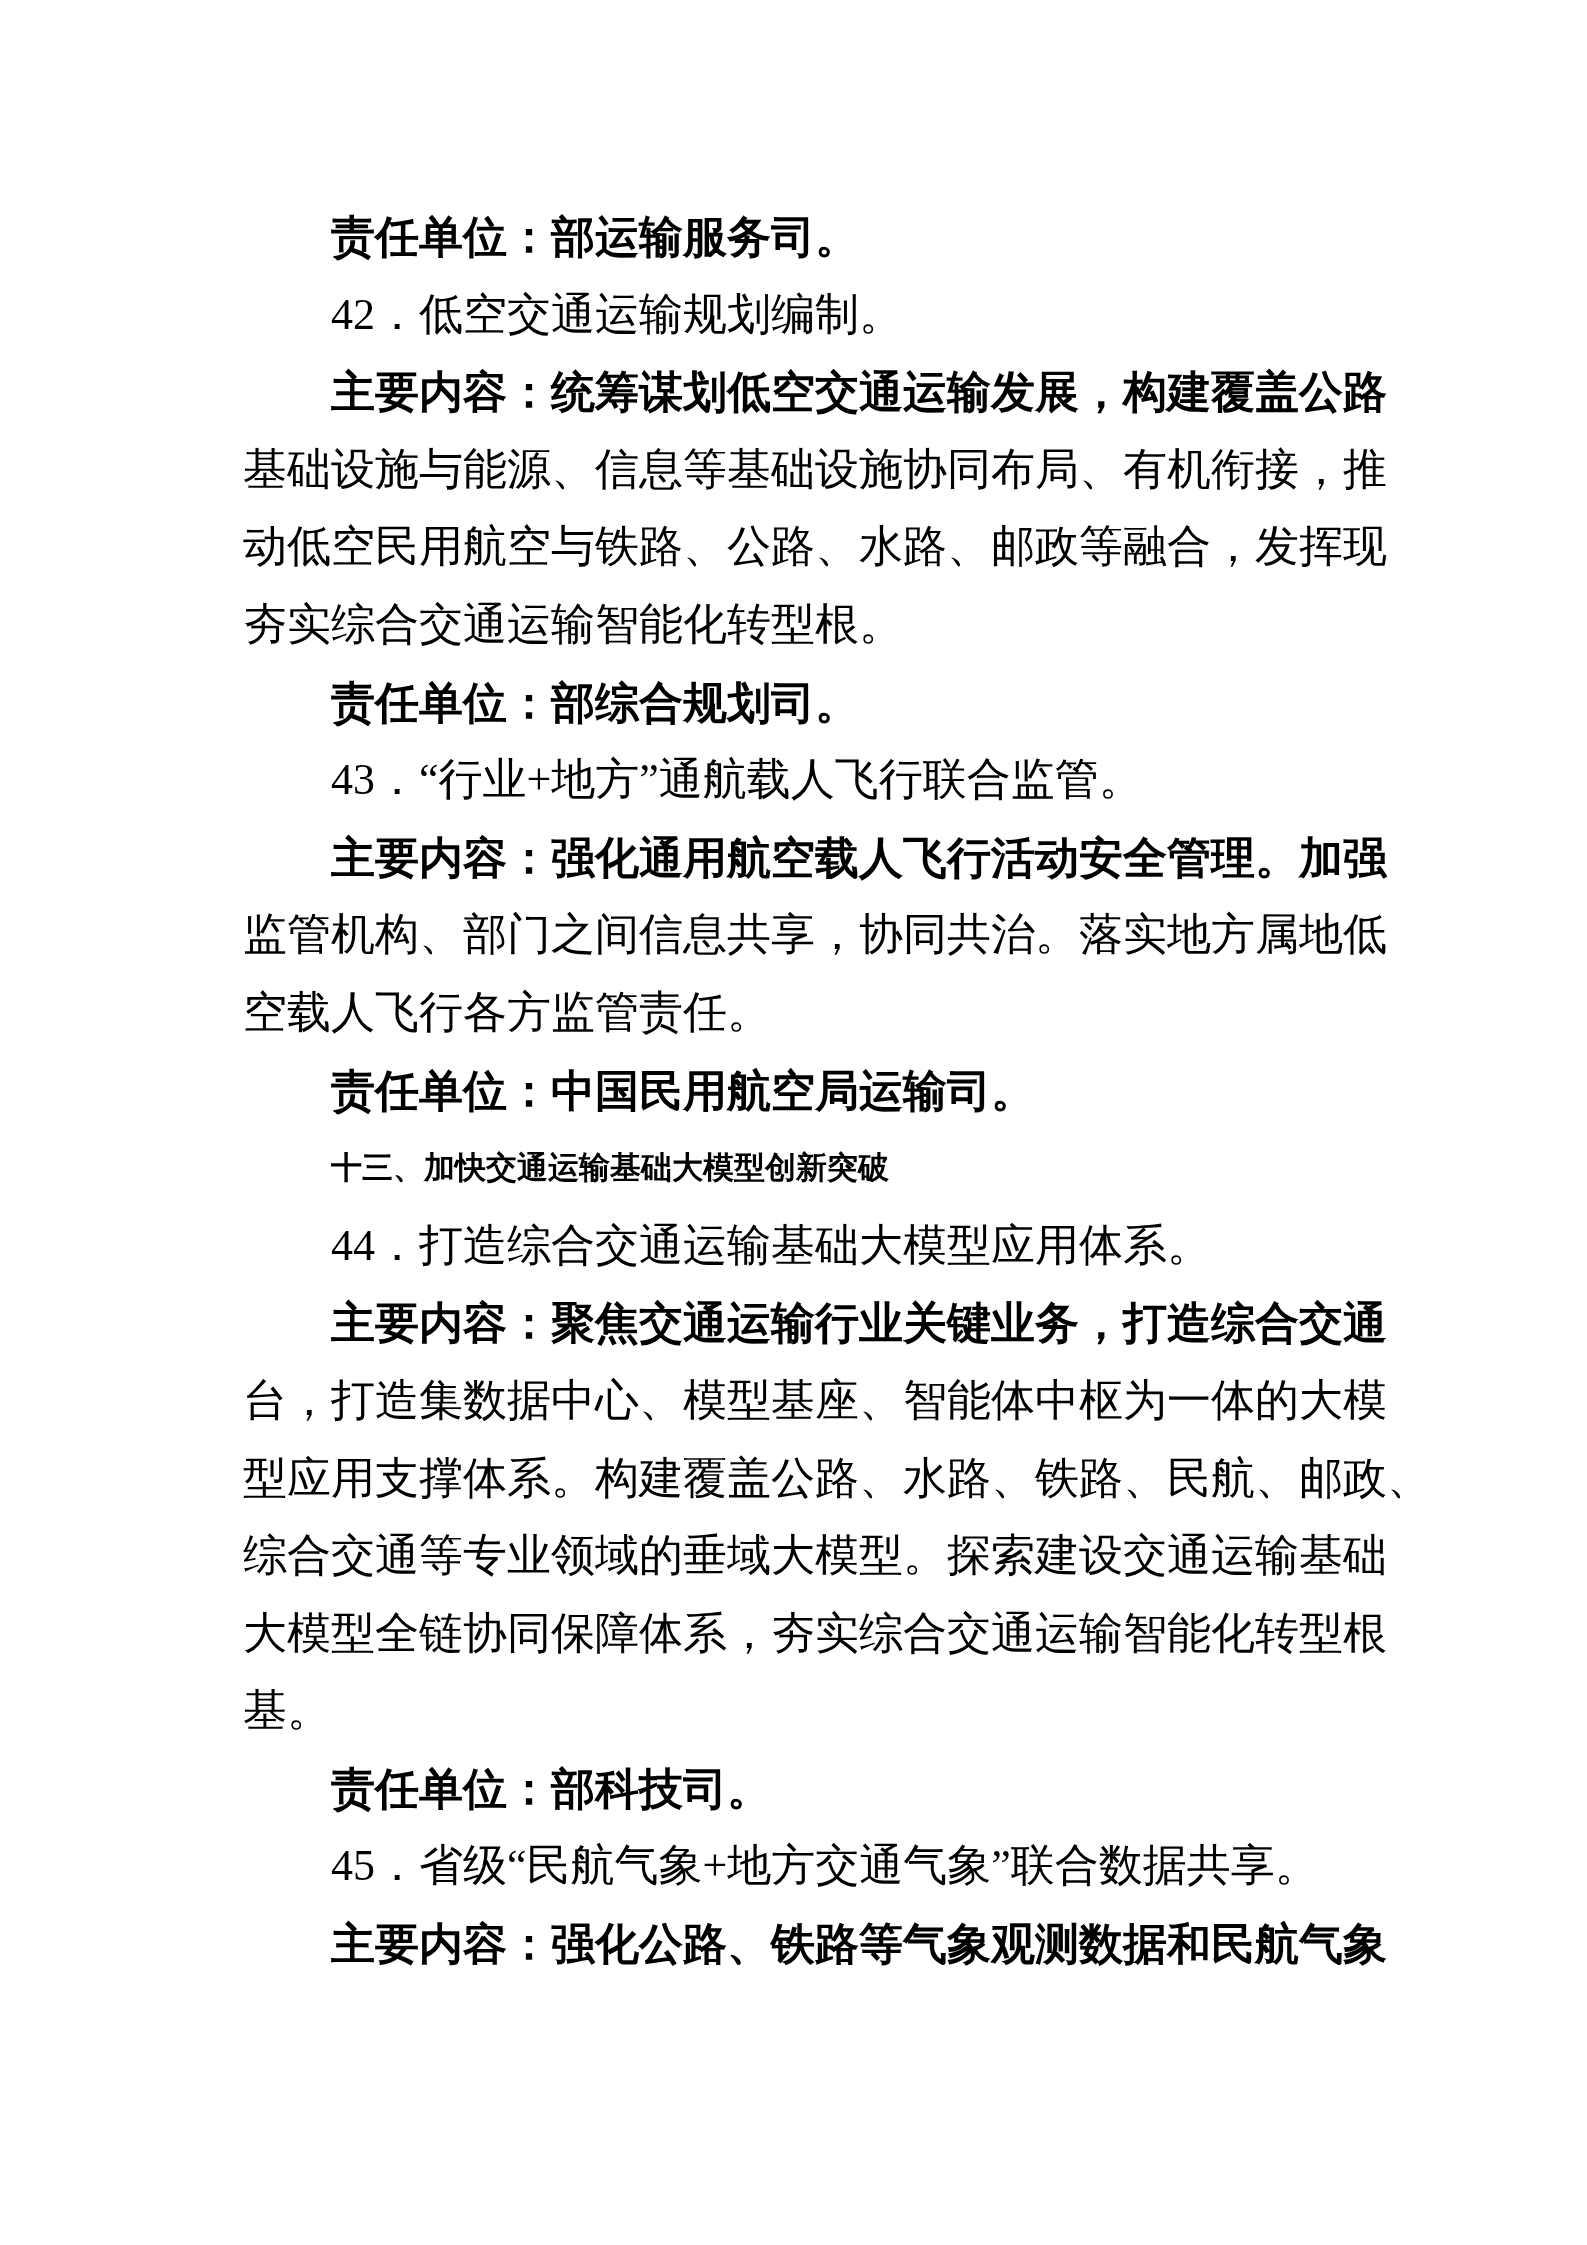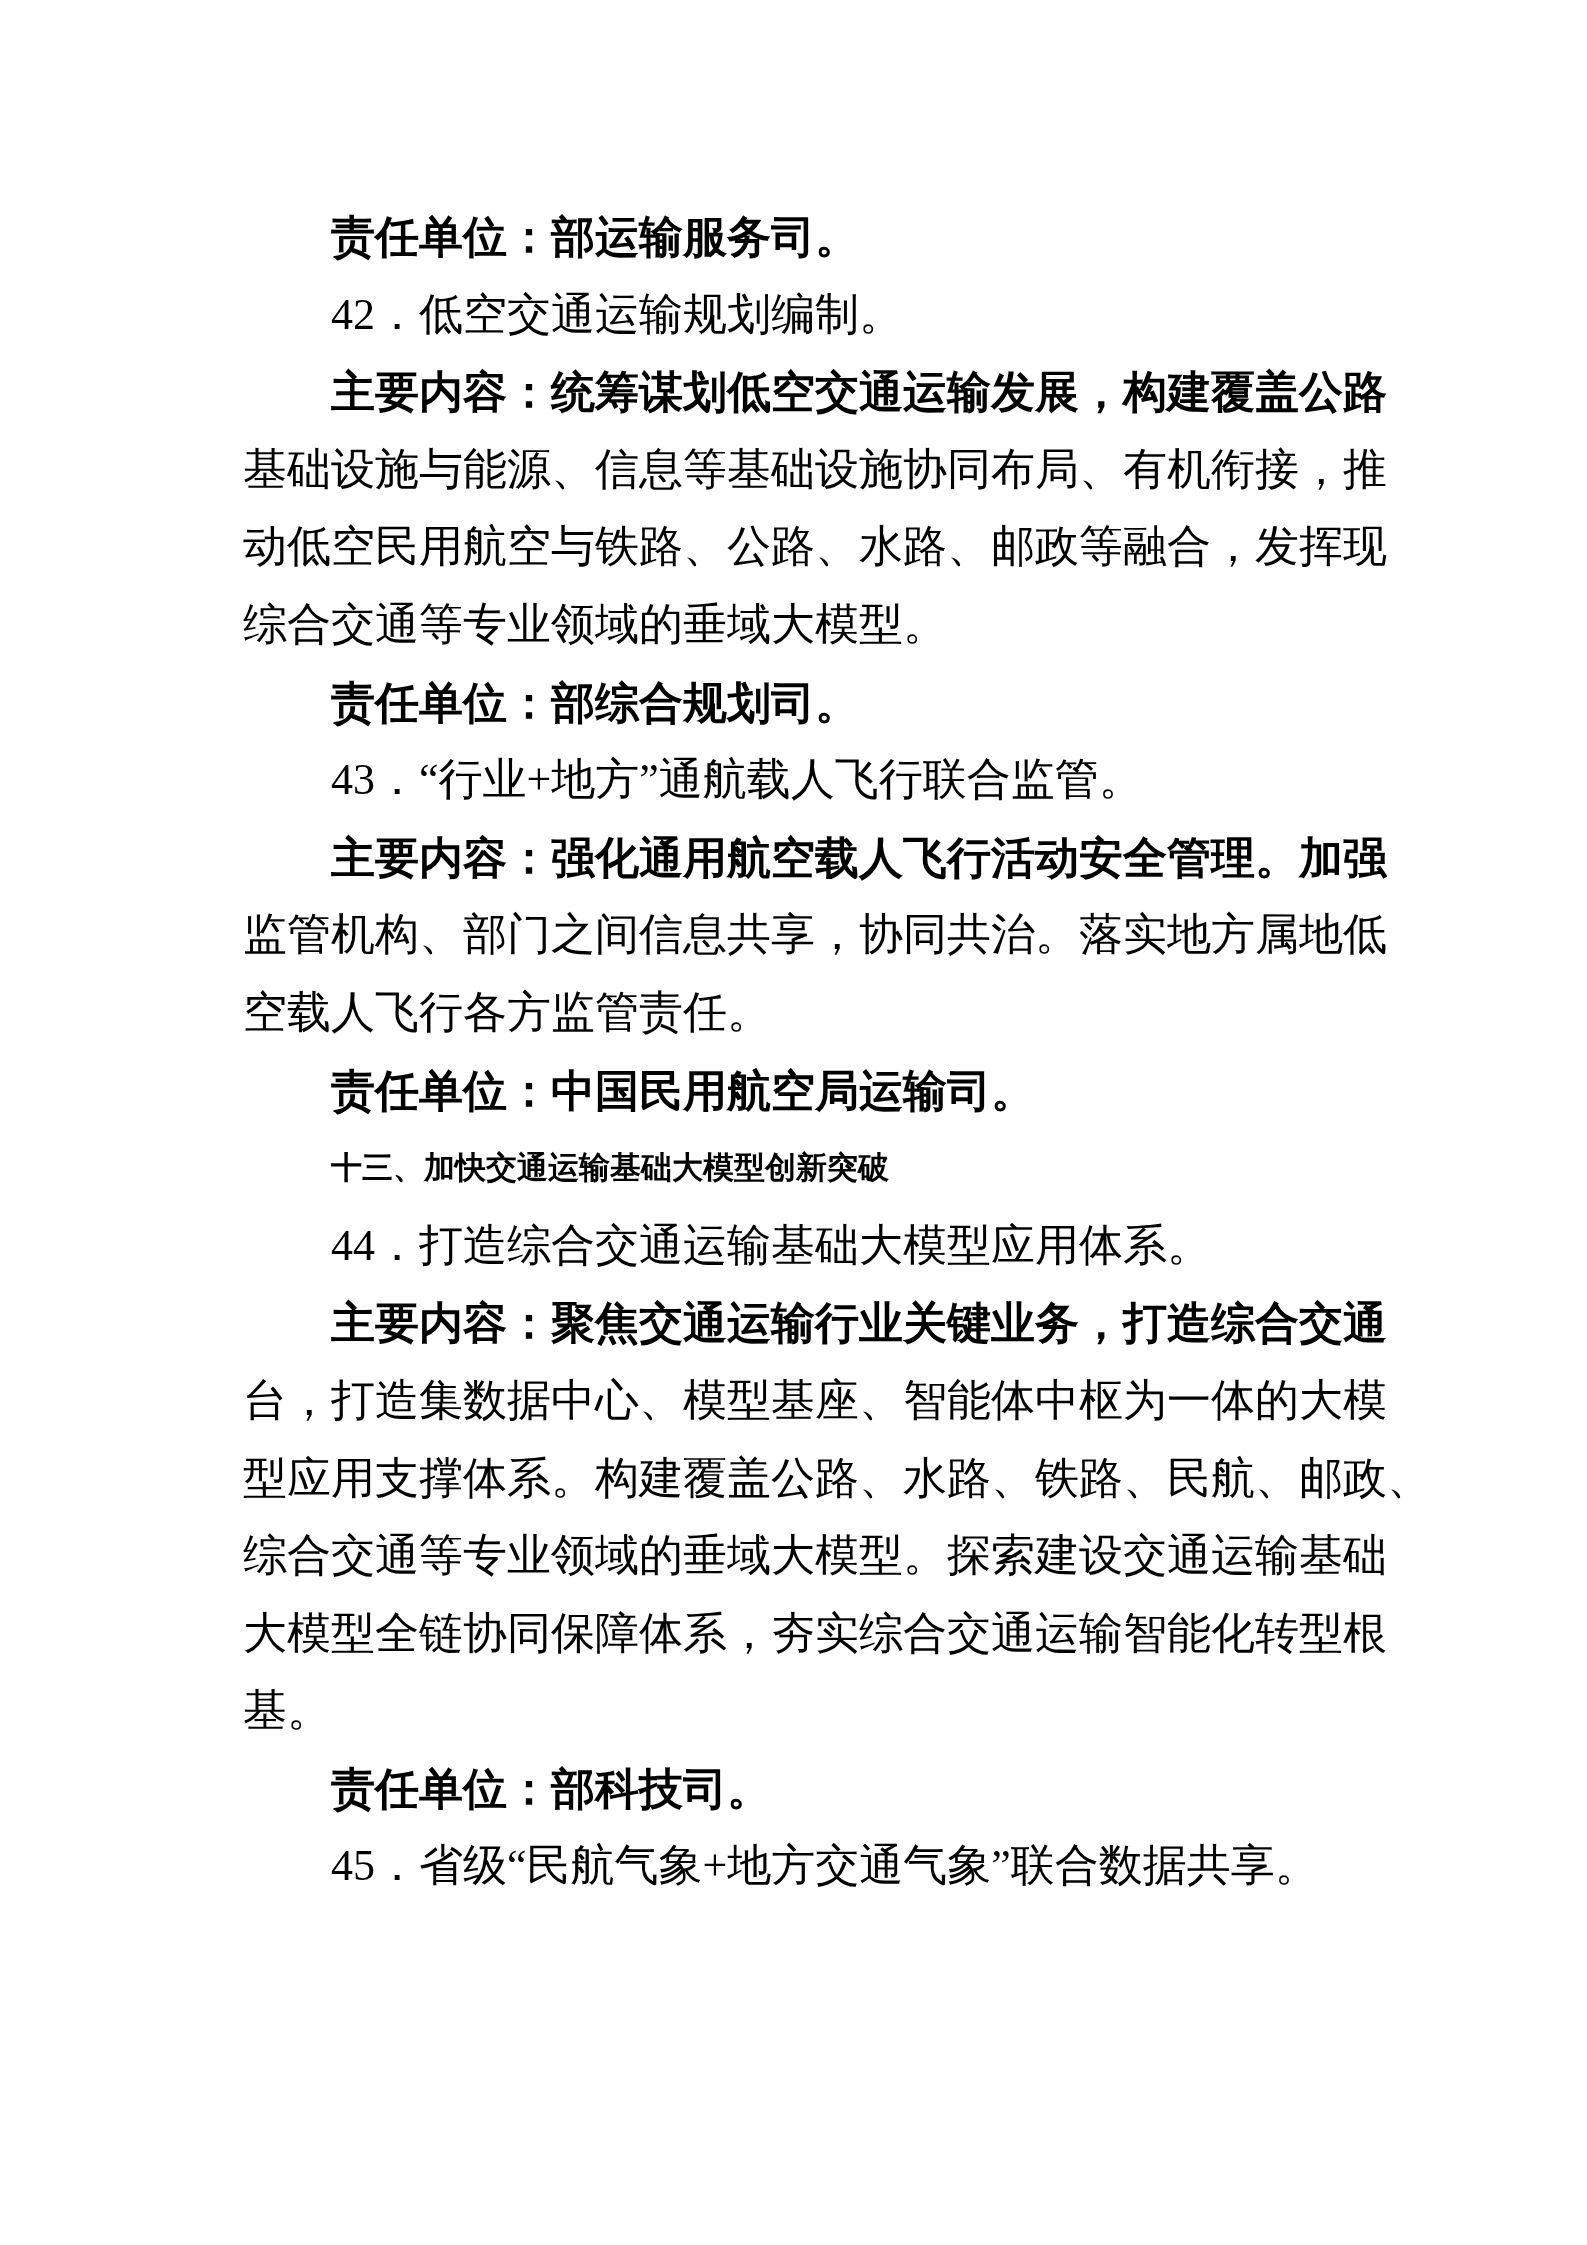--- a/index.html
+++ b/index.html
@@ -45,31 +45,32 @@
 </head>
 <body>
 
 <main class="page">
   <div class="textblock" id="doc-lines">
       <div class="line label indent"><span class="label">责任单位：</span><span>部运输服务司。</span></div>
       <div class="line item indent"><span>42．低空交通运输规划编制。</span></div>
       <div class="line label indent"><span class="label">主要内容：</span><span>统筹谋划低空交通运输发展，构建覆盖公路</span></div>
       <div class="line body"><span>基础设施与能源、信息等基础设施协同布局、有机衔接，推</span></div>
       <div class="line body"><span>动低空民用航空与铁路、公路、水路、邮政等融合，发挥现</span></div>
-      <div class="line body"><span>综合交通等专业领域的垂域大模型。</span></div>
+      <div class="line body"><span>夯实综合交通运输智能化转型根。</span></div>
       <div class="line label indent"><span class="label">责任单位：</span><span>部综合规划司。</span></div>
       <div class="line item indent"><span>43．“行业+地方”通航载人飞行联合监管。</span></div>
       <div class="line label indent"><span class="label">主要内容：</span><span>强化通用航空载人飞行活动安全管理。加强</span></div>
       <div class="line body"><span>监管机构、部门之间信息共享，协同共治。落实地方属地低</span></div>
       <div class="line body"><span>空载人飞行各方监管责任。</span></div>
       <div class="line label indent"><span class="label">责任单位：</span><span>中国民用航空局运输司。</span></div>
       <div class="line heading indent"><span>十三、加快交通运输基础大模型创新突破</span></div>
       <div class="line item indent"><span>44．打造综合交通运输基础大模型应用体系。</span></div>
       <div class="line label indent"><span class="label">主要内容：</span><span>聚焦交通运输行业关键业务，打造综合交通</span></div>
       <div class="line body"><span>台，打造集数据中心、模型基座、智能体中枢为一体的大模</span></div>
       <div class="line body"><span>型应用支撑体系。构建覆盖公路、水路、铁路、民航、邮政、</span></div>
       <div class="line body"><span>综合交通等专业领域的垂域大模型。探索建设交通运输基础</span></div>
       <div class="line body"><span>大模型全链协同保障体系，夯实综合交通运输智能化转型根</span></div>
       <div class="line body"><span>基。</span></div>
       <div class="line label indent"><span class="label">责任单位：</span><span>部科技司。</span></div>
       <div class="line item indent"><span>45．省级“民航气象+地方交通气象”联合数据共享。</span></div>
+      <div class="line label indent"><span class="label">主要内容：</span><span>强化公路、铁路等气象观测数据和民航气象</span></div>
     </div>
 </main>
 
 </body></html>

